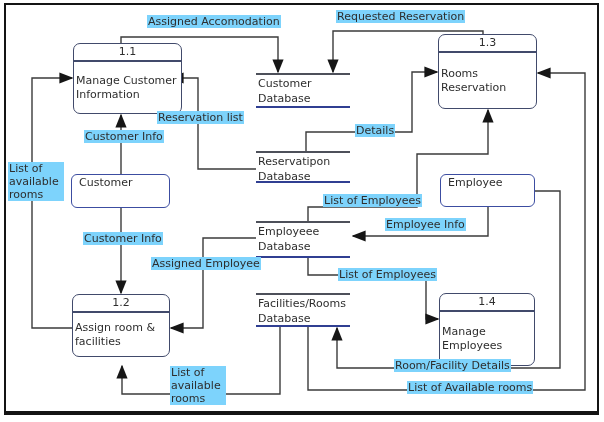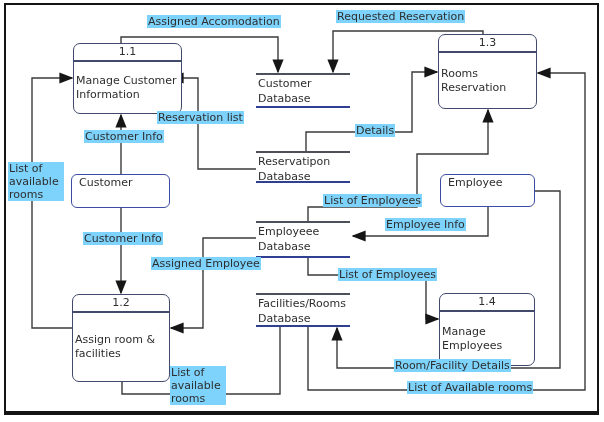--- a/index.html
+++ b/index.html
@@ -54,21 +54,21 @@
       <polyline points="535,191 560,191 560,368 337,368 337,328" marker-end="url(#arr)"></polyline>
       <polyline points="308,327 308,390 585,390 585,73 538,73" marker-end="url(#arr)"></polyline>
       <polyline points="280,327 280,394 122,394 122,366" marker-end="url(#arr)"></polyline>
     </g>
   </svg>
 
   <div class="node process" style="left:73px;top:43px;width:109px;height:71px">
     <div class="process-header">1.1</div>
     <div class="process-body">Manage Customer Information</div>
   </div>
-  <div class="node process" style="left:72px;top:294px;width:98px;height:88px">
+  <div class="node process" style="left:72px;top:294px;width:98px;height:63px">
     <div class="process-header">1.2</div>
     <div class="process-body">Assign room &amp; facilities</div>
   </div>
   <div class="node process" style="left:438px;top:34px;width:99px;height:75px">
     <div class="process-header">1.3</div>
     <div class="process-body">Rooms Reservation</div>
   </div>
   <div class="node process" style="left:439px;top:293px;width:96px;height:73px">
     <div class="process-header">1.4</div>
     <div class="process-body">Manage Employees</div>

